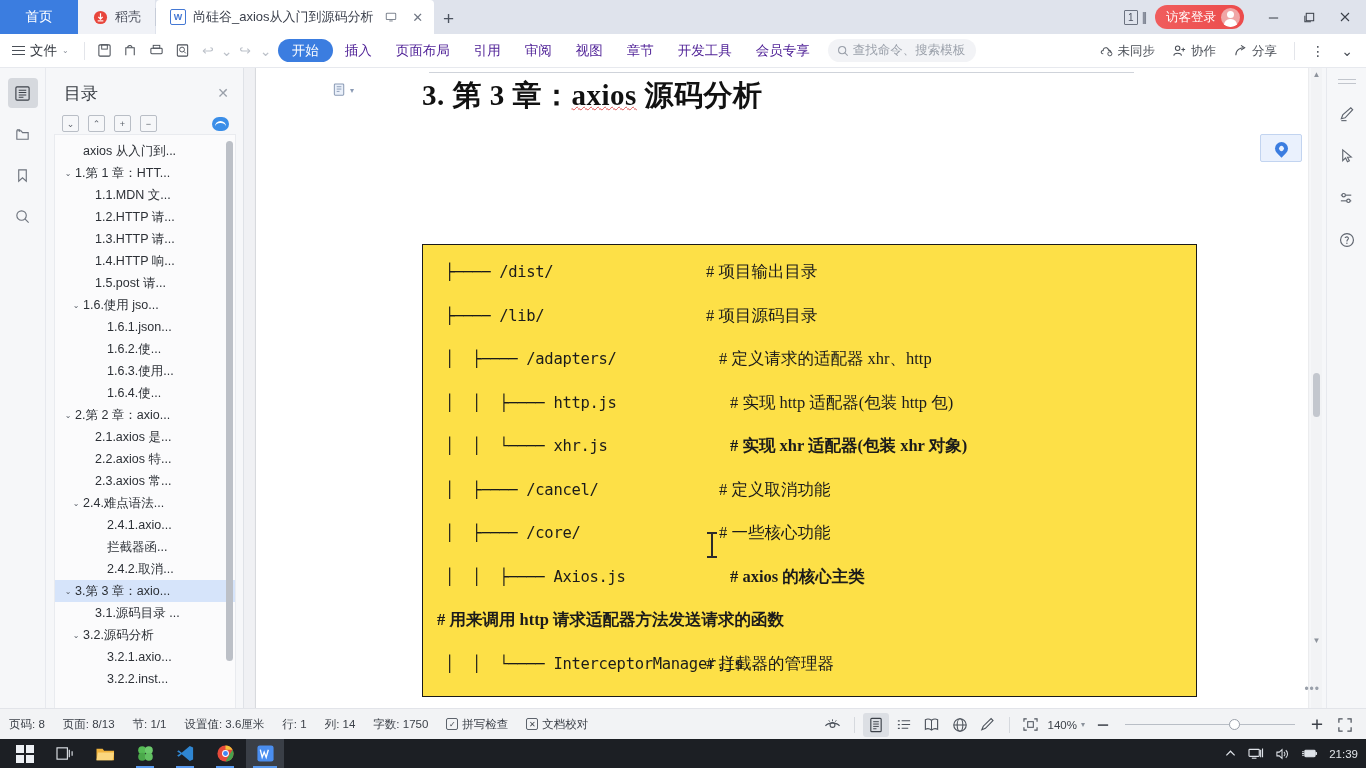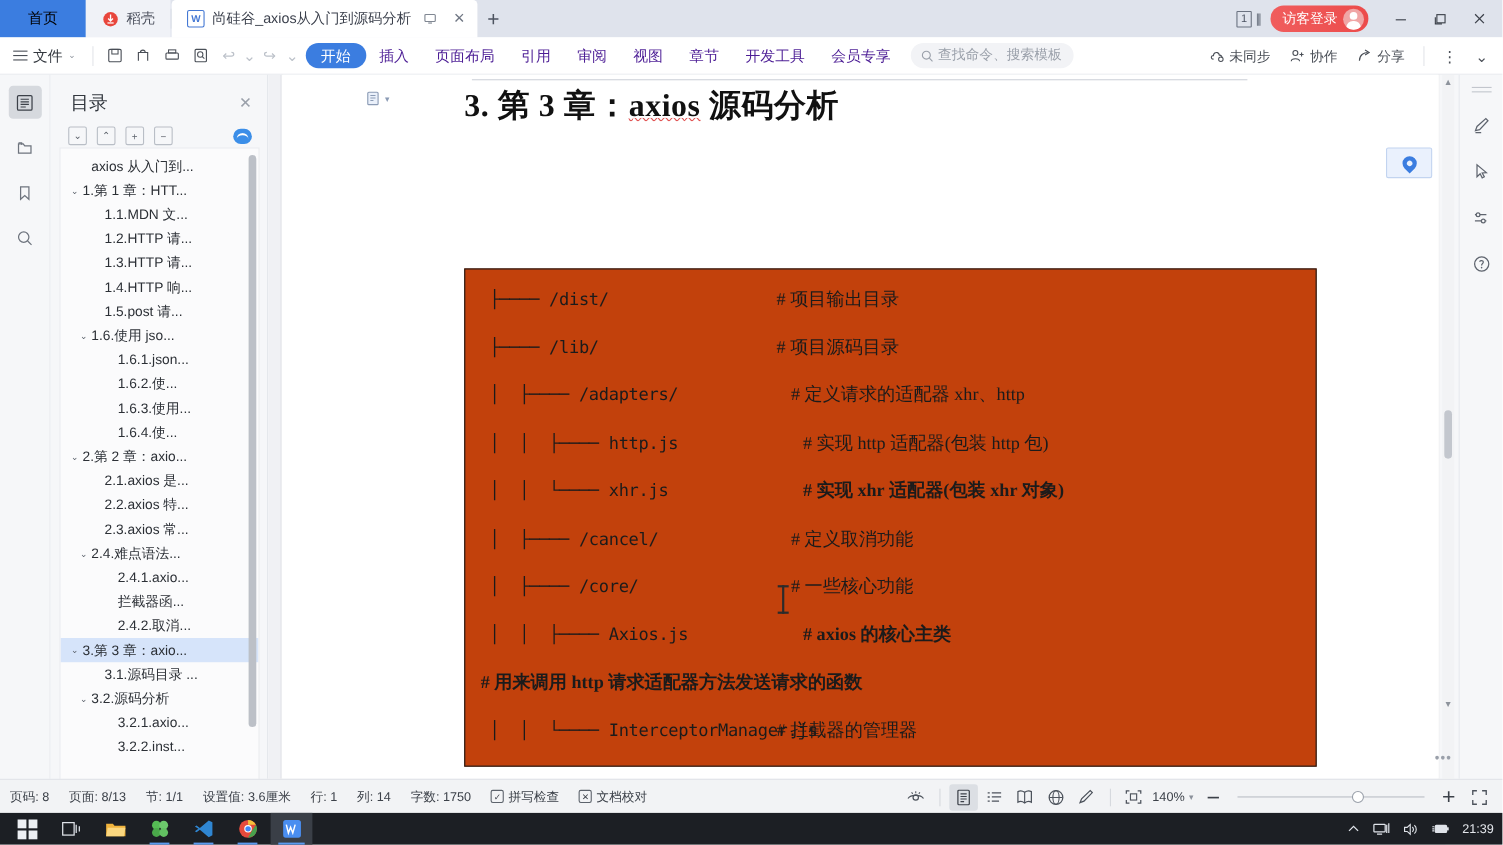--- a/index.html
+++ b/index.html
@@ -16,21 +16,21 @@
     position: absolute; top: 0; left: 0; width: 1366px; height: 34px;
     background: #dfe3ec;
     display: flex; align-items: flex-end;
   }
   .tab {
     height: 34px; display: flex; align-items: center;
     padding: 0 14px; font-size: 13px; color: #3a3f4b;
     gap: 7px; position: relative; white-space: nowrap;
   }
   .tab.home {
-    background: #3b7de0; color: #000000; width: 78px;
+    background: #3b7de0; color: #ffffff; width: 78px;
     justify-content: center; font-size: 13.5px;
   }
   .tab.inactive { background: #f0f2f7; color: #4a4f5c; }
   .tab.active {
     background: #ffffff; color: #3a3f4b;
     border-top-left-radius: 4px; border-top-right-radius: 4px;
     padding-right: 6px;
   }
   .tab-sep { width: 1px; height: 18px; background: #c6ccd8; align-self: center; }
   .tabicon {
@@ -212,21 +212,21 @@
     position:absolute; top:30px; left:166px;
     font-size:29px; font-weight:bold; color:#111;
     font-family:"Liberation Serif", serif; letter-spacing:.5px;
   }
   .doc-h1 .en { font-family:Liberation Serif, serif; }
   .squiggle {
     text-decoration: underline wavy #e05252; text-decoration-thickness:1px;
   }
   .codebox {
     position:absolute; top:198px; left:166px; width:775px;
-    border:1px solid #1a1a1a; background:#c2410c;
+    border:1px solid #1a1a1a; background:#fde047;
     padding: 16px 0 0 0;
   }
   .code-row {
     display:flex; align-items:baseline; height:43.5px;
     font-size:16.5px; color:#1b1b1b;
     font-family:"Liberation Serif", serif;
   }
   .code-tree {
     width:282px; flex:0 0 282px; padding-left:22px;
     font-family:"DejaVu Sans Mono", monospace;

